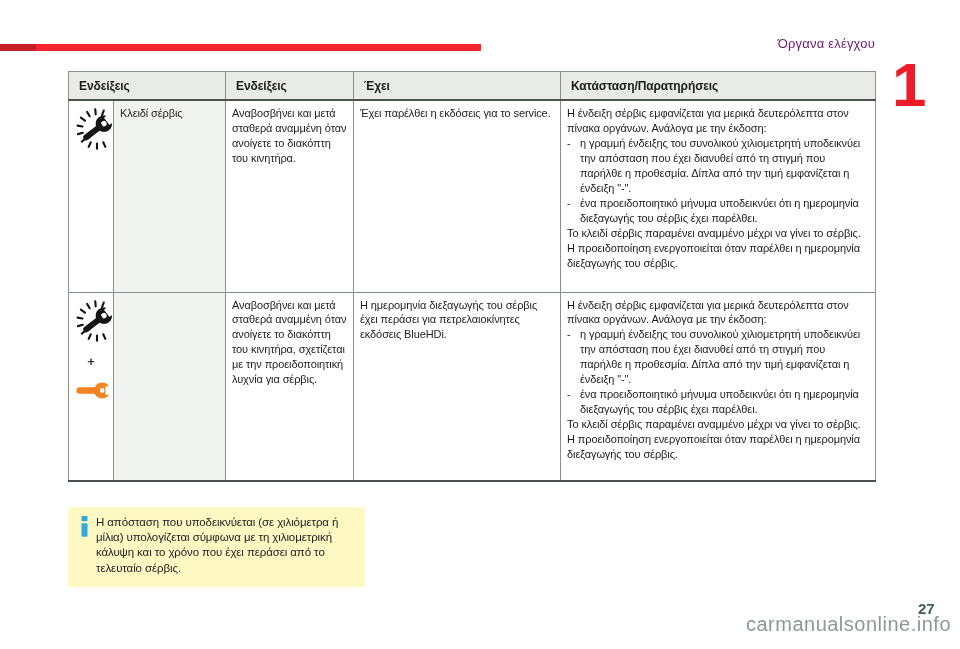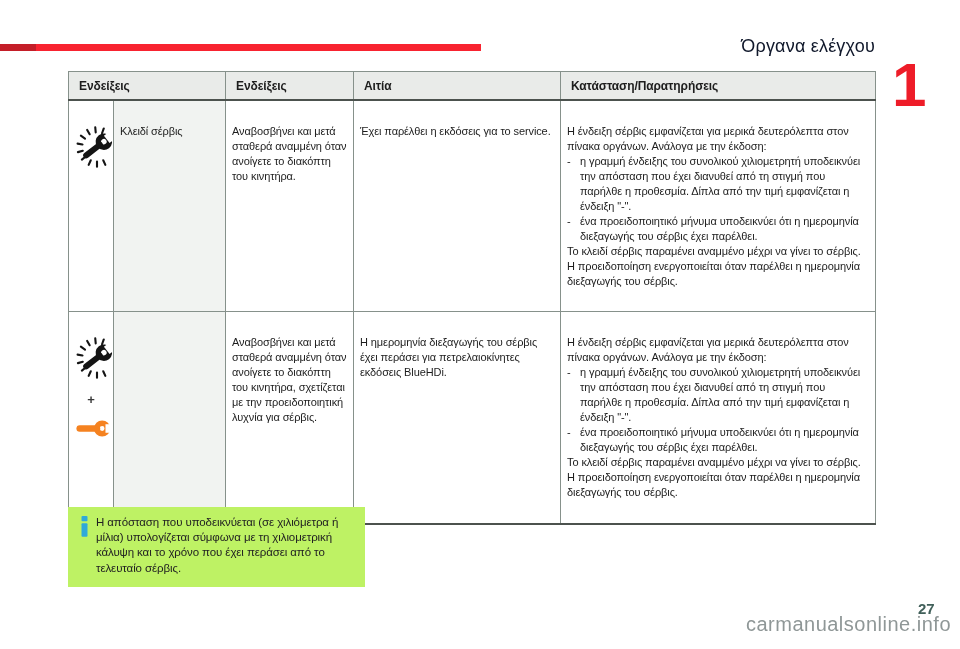--- a/index.html
+++ b/index.html
@@ -6,56 +6,56 @@
   .page {
     position:relative; width:960px; height:649px; background:#ffffff;
     font-family:"Liberation Sans", sans-serif; overflow:hidden; color:#1d1d1d;
   }
 
   
   .top-red-bar { position:absolute; left:0; top:44px; width:481px; height:7px; background:#f82330; }
   .top-red-bar .dark-seg { position:absolute; left:0; top:0; width:36px; height:7px; background:#c41e28; display:block; }
 
   .running-header {
-    position:absolute; top:36px; right:85px; font-size:18px; color:#0f172a;
+    position:absolute; top:36px; right:85px; font-size:13px; color:#701a75;
     text-align:right; letter-spacing:0.2px;
   }
   .chapter-number {
     position:absolute; top:54px; left:892px; font-size:62px; line-height:1;
     font-weight:bold; color:#ee1c28;
   }
 
   
   table.warn-table {
     position:absolute; left:68px; top:71px; width:807px;
     border-collapse:collapse; table-layout:fixed;
     font-size:11px; letter-spacing:-0.1px; line-height:1.36; color:#1d1d1d;
   }
   .warn-table th, .warn-table td {
-    border:1.5px solid #86918b; vertical-align:top; padding:23px 6px;
+    border:1.5px solid #86918b; vertical-align:top; padding:5px 6px;
     overflow:hidden;
   }
   .warn-table thead th {
     background:#e9ebe9; font-size:12px; font-weight:bold; text-align:left;
     height:18px; vertical-align:middle; padding:5px 6px 4px 10px;
     border-bottom:2px solid #4c524e;
   }
   .warn-table tr.r1 { height:192px; }
   .warn-table tr.r2 { height:189px; }
   .warn-table tbody tr:last-child td { border-bottom:2.5px solid #4c524e; }
   .icon-cell { text-align:center; padding-top:4px; }
   .label-cell { background:#f1f3f1; }
   .actions .bullet { display:flex; }
   .actions .bm { flex:0 0 13px; width:13px; }
   .plus-sign { display:block; margin:6px 0 9px 0; font-size:13px; font-weight:bold; color:#3a3a3a; text-align:center; }
 
   
   .note-box {
     position:absolute; left:68px; top:507px; width:297px; height:80px;
-    background:#bef264; display:flex; align-items:flex-start;
+    background:#fef9c3; display:flex; align-items:flex-start;
   }
   .note-icon { margin:9px 8px 0 13px; flex:0 0 auto; }
   .note-text { margin-top:8px; font-size:11.5px; line-height:1.32; color:#222222; width:258px; letter-spacing:-0.1px; }
 
   
   .page-number { position:absolute; top:600px; left:918px; font-size:15px; font-weight:bold; color:#41605a; }
   .watermark {
     position:absolute; top:613px; right:9px; font-size:20px; color:#8f9797;
     letter-spacing:0.5px; cursor:pointer; text-decoration:none;
   }
@@ -77,21 +77,21 @@
       <col style="width:45px">
         <col style="width:112px">
         <col style="width:128px">
         <col style="width:207px">
         <col style="width:315px">
     </colgroup>
     <thead>
       <tr>
         <th colspan="2">Ενδείξεις</th>
         <th>Ενδείξεις</th>
-        <th>Αιτία</th>
+        <th>Έχει</th>
         <th>Κατάσταση/Παρατηρήσεις</th>
       </tr>
     </thead>
     <tbody>
       <tr class="r1">
         <td class="icon-cell">
           <svg width="44" height="46" viewBox="0 0 48 48">
             <g stroke="#141414" stroke-width="2.3" stroke-linecap="round">
               <line x1="29.5" y1="9" x2="31.4" y2="3.8"></line>
                 <line x1="22.6" y1="8.1" x2="22.1" y2="2.6"></line>

